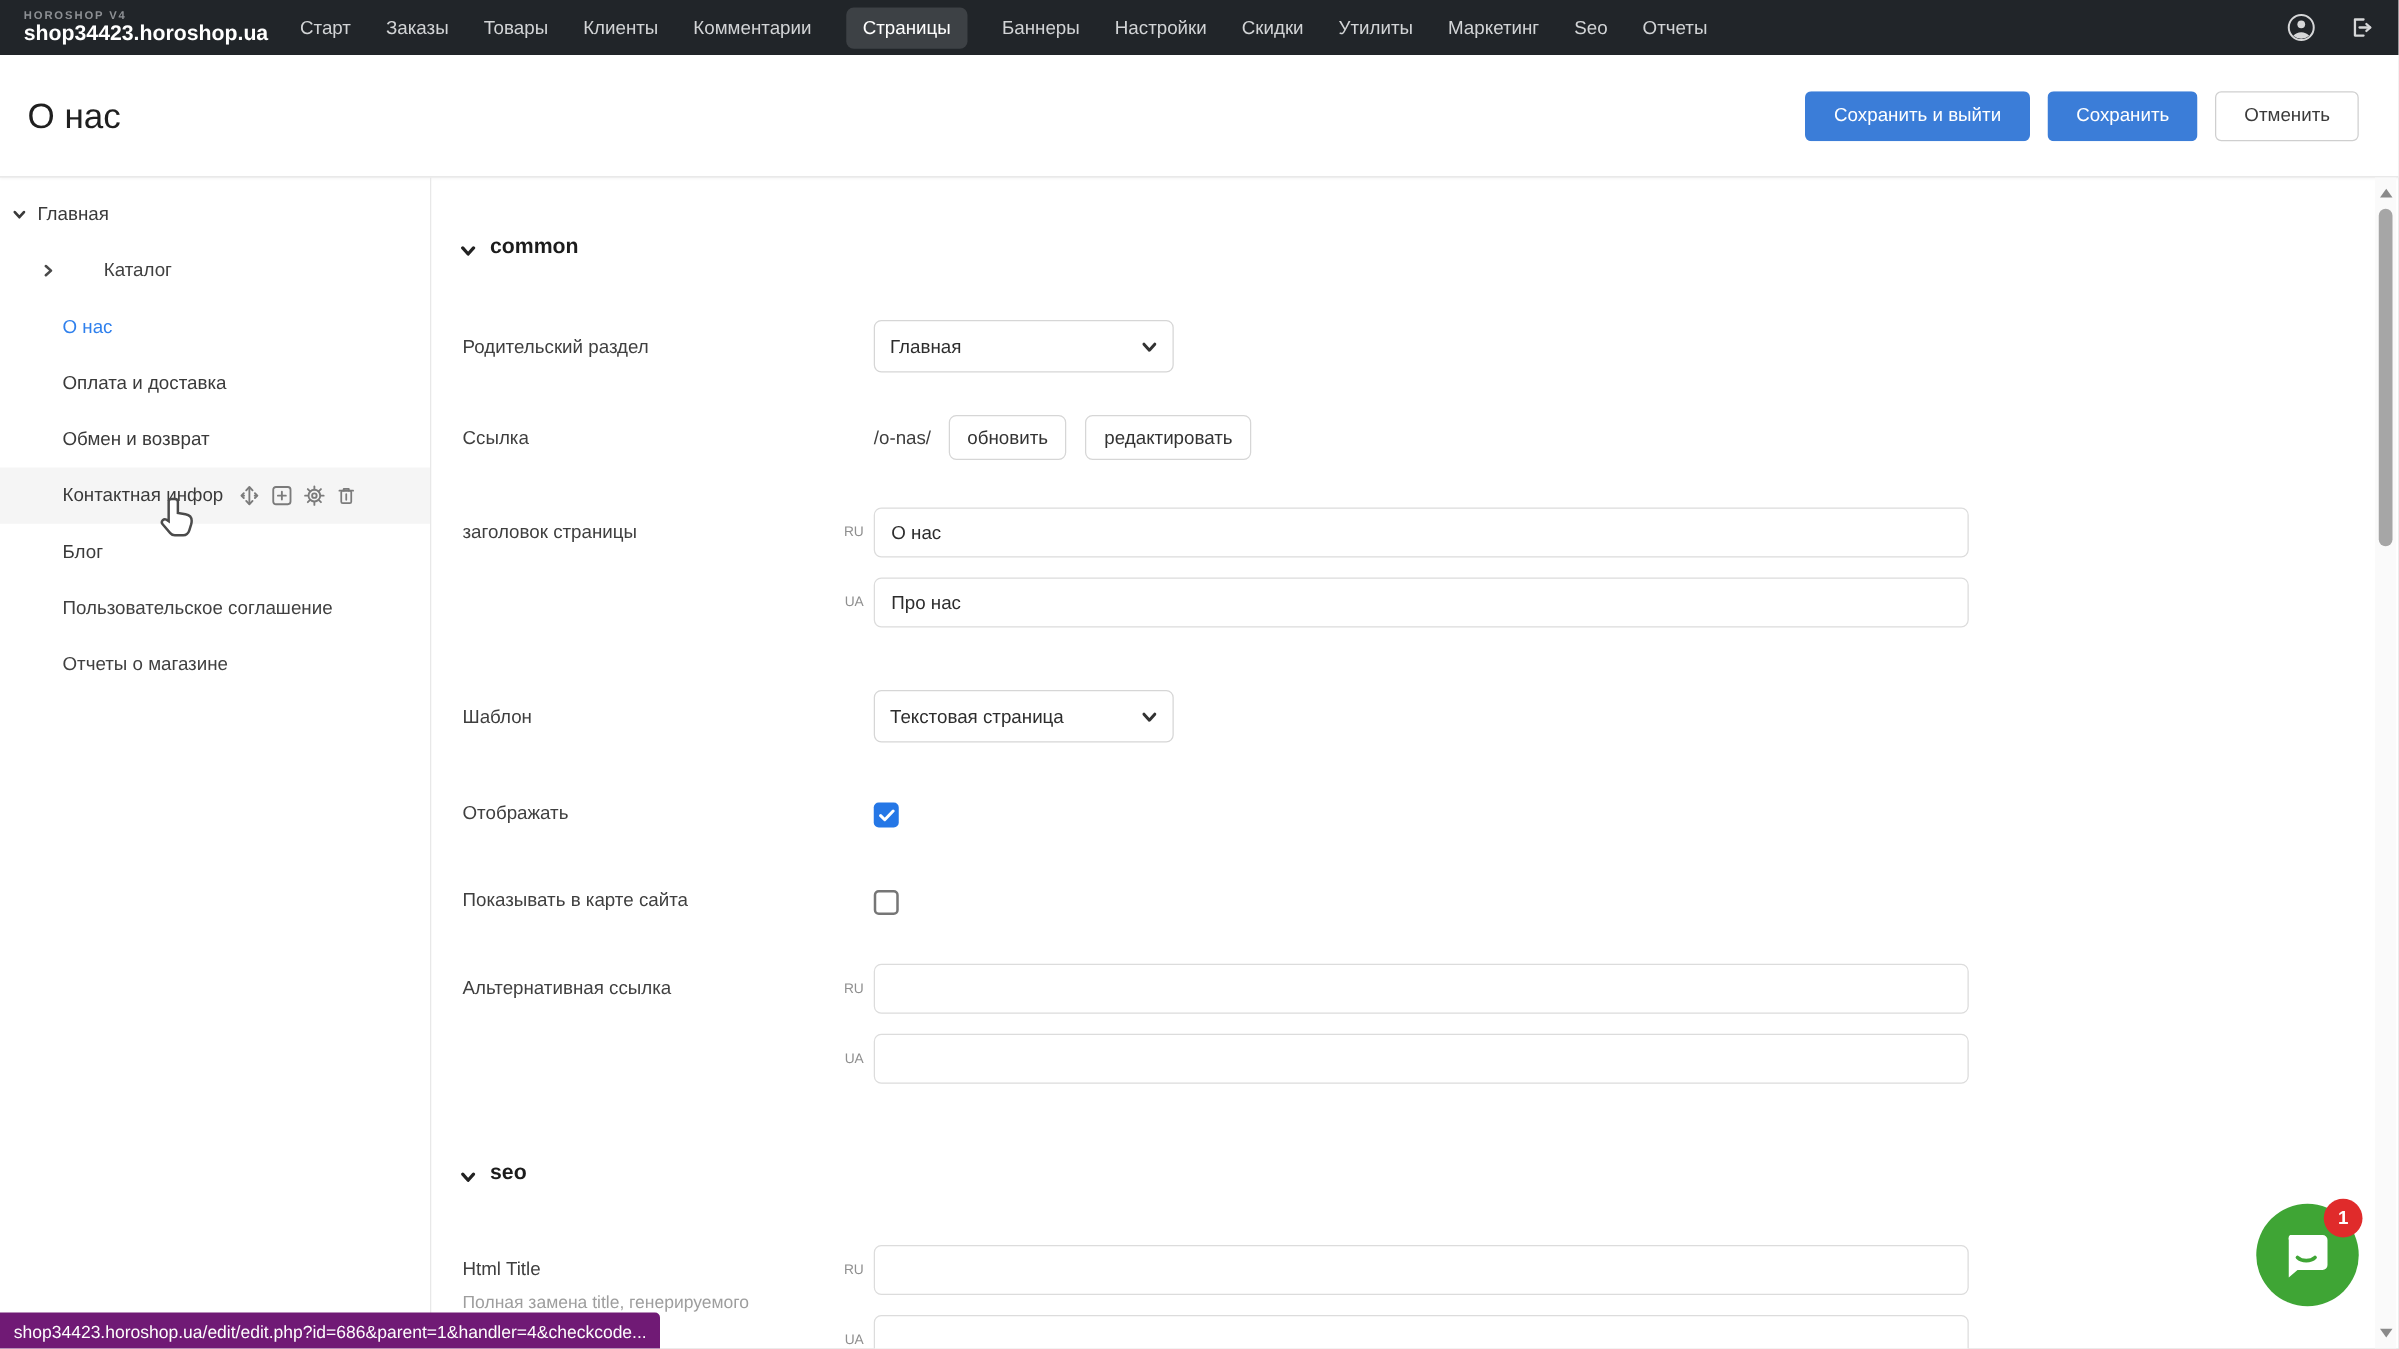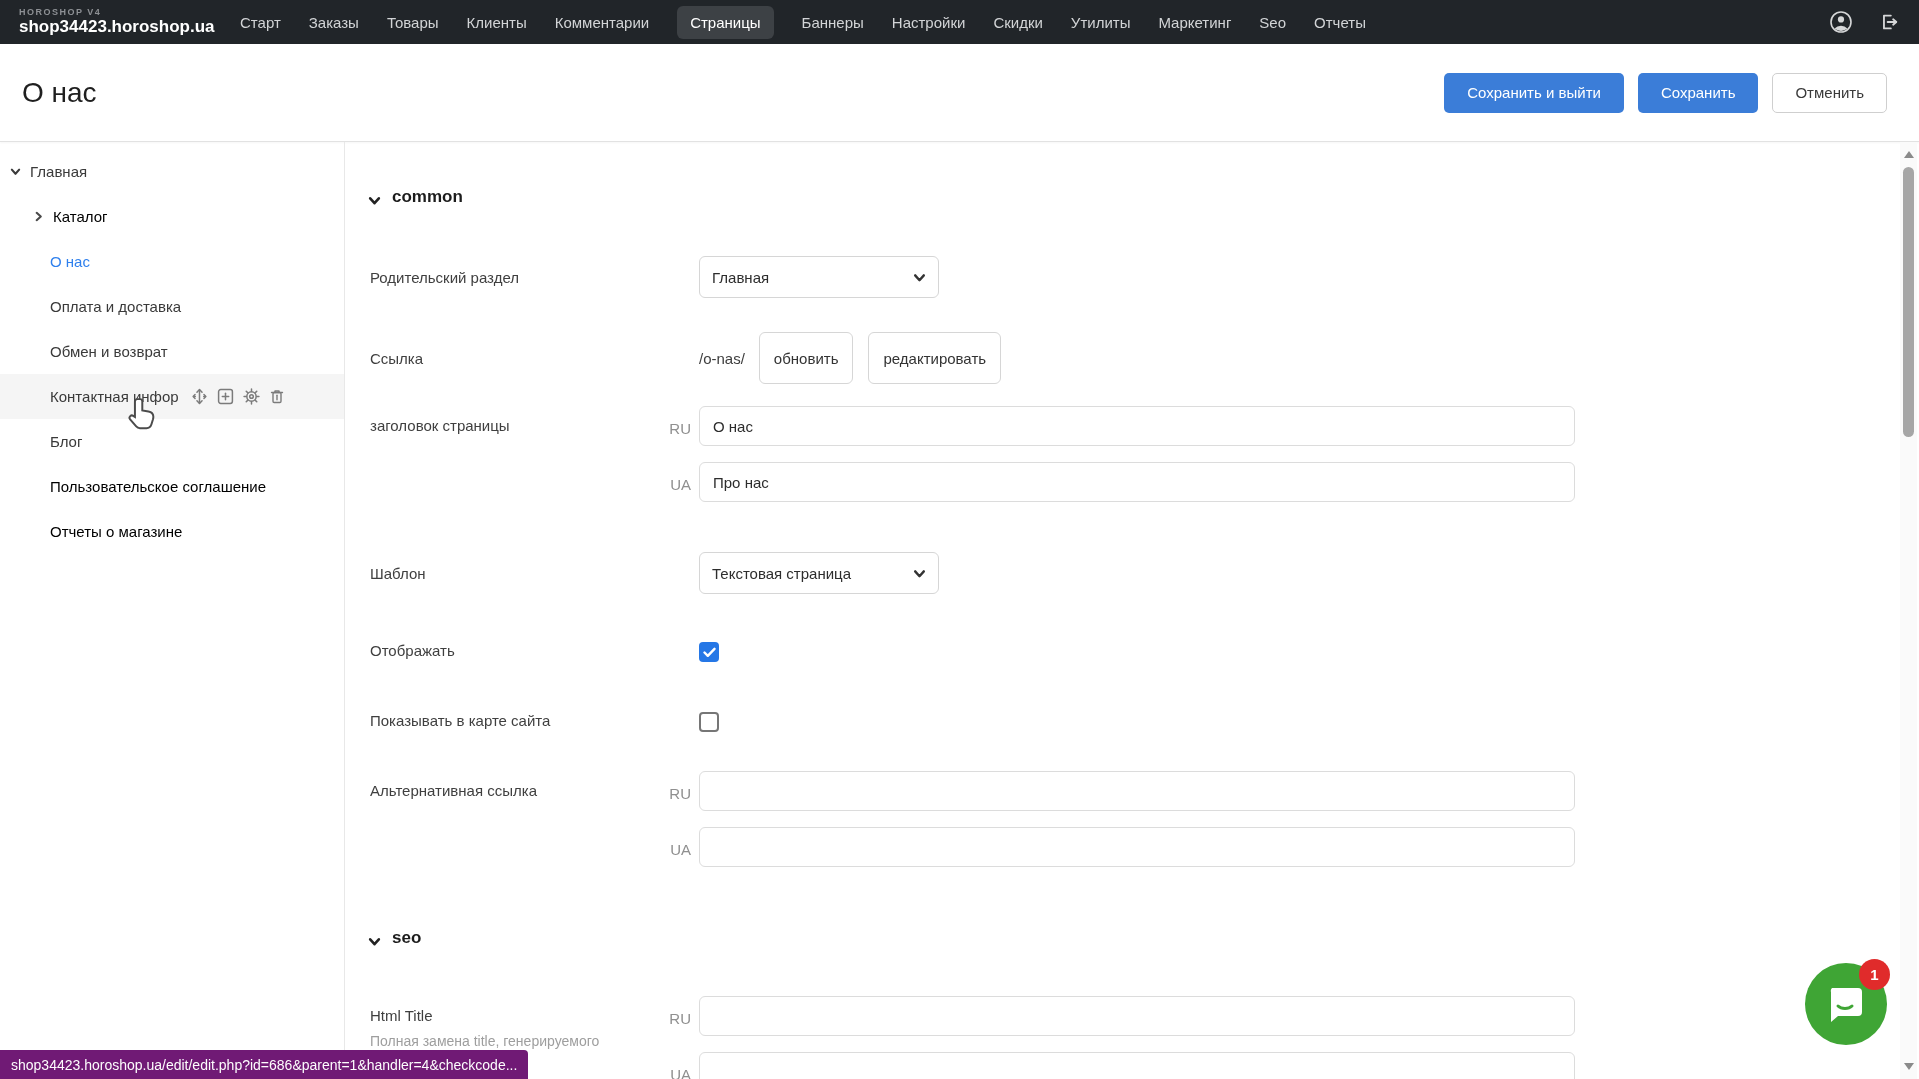--- a/index.html
+++ b/index.html
@@ -37,50 +37,50 @@
   .btn-white{ background:#fff; color:#3a3a3a; border:1px solid #cfcfcf; }
 
   
   .bodyArea{ position:absolute; top:142px; left:0; right:0; bottom:0; display:flex; }
   .sidebar{ width:345px; border-right:1px solid #e8e8e8; padding-top:7px; position:relative; flex:none; }
   .tree-row{ height:45px; display:flex; align-items:center; font-size:15px; cursor:pointer; color:#3a3a3a; }
   .tree-row .lbl{ white-space:nowrap; }
   .tree-row.root{ padding-left:10px; }
   .tree-row.child{ padding-left:50px; }
   .tree-row.child.haschev{ padding-left:33px; }
-  .tree-row.muted{ color:#000000; }
+  .tree-row.muted{ color:#404040;gap:30px; }
   .tree-row.selected{ color:#2f80ed; }
   .tree-row.hovered{ background:#f5f5f5; }
   .tree-chev{ display:flex; margin-right:9px; }
   .tree-actions{ display:flex; align-items:center; gap:9px; margin-left:12px; }
   .tree-actions svg{ display:block; }
   .cursor-hand{ position:absolute; left:128px; top:254px; pointer-events:none; }
 
   .content{ position:relative; flex:1; overflow:hidden; }
   .section-head{ position:absolute; left:23px; display:flex; align-items:flex-end; gap:11px; cursor:pointer; }
   .section-head .sec-label{ font-size:17px; font-weight:bold; color:#1c1c1c; }
   .frow{ position:absolute; left:25px; display:flex; align-items:flex-start; }
   .flabel{ width:295px; font-size:15px; color:#3f3f3f; padding-top:11px; }
   .flabel .hint{ display:block; font-size:14px; color:#9e9e9e; margin-top:9px; white-space:nowrap; }
   .flabel.mid{ padding-top:0; align-self:center; }
-  .lang{ width:26px; text-align:right; margin-right:8px; font-size:15px; color:#8f8f8f; padding-top:14px; flex:none; }
+  .lang{ width:26px; text-align:right; margin-right:8px; font-size:11px; color:#8f8f8f; padding-top:14px; flex:none; }
   .stack{ display:flex; flex-direction:column; gap:16px; }
   .lang-row{ display:flex; }
   .text-input{
     width:876px; height:40px; border:1px solid #dcdcdc; border-radius:6px;
     font-size:15px; color:#2d2d2d; padding:0 13px; outline:none;
     font-family:"Liberation Sans", sans-serif; background:#fff;
   }
   .select{
     width:240px; height:42px; border:1px solid #d6d6d6; border-radius:6px; background:#fff;
     display:flex; align-items:center; font-size:15px; color:#2d2d2d; padding:0 12px; cursor:pointer;
   }
   .select .sel-chev{ margin-left:auto; display:flex; }
   .link-text{ font-size:15px; color:#3d3d3d; align-self:center; margin-right:14px; }
-  .btn-small{ height:52px; border:1px solid #d6d6d6; border-radius:6px; background:#fff;
+  .btn-small{ height:36px; border:1px solid #d6d6d6; border-radius:6px; background:#fff;
               font-size:15px; color:#333; display:flex; align-items:center; padding:0 14px; cursor:pointer; }
   .checkbox{ width:20px; height:20px; border-radius:4px; cursor:pointer; margin-top:2px; }
   .checkbox.checked{ background:#2577e6; display:flex; align-items:center; justify-content:center; }
   .checkbox.unchecked{ background:#fff; border:2px solid #767676; }
 
   
   .scrollbar{ position:absolute; top:142px; right:2px; width:17px; bottom:0; background:#fafafa; }
   .sb-arrow{ position:absolute; left:4px; width:0; height:0; border-left:5px solid transparent; border-right:5px solid transparent; }
   .sb-arrow.up{ top:9px; border-bottom:7px solid #8a8a8a; }
   .sb-arrow.down{ bottom:9px; border-top:7px solid #8a8a8a; }

